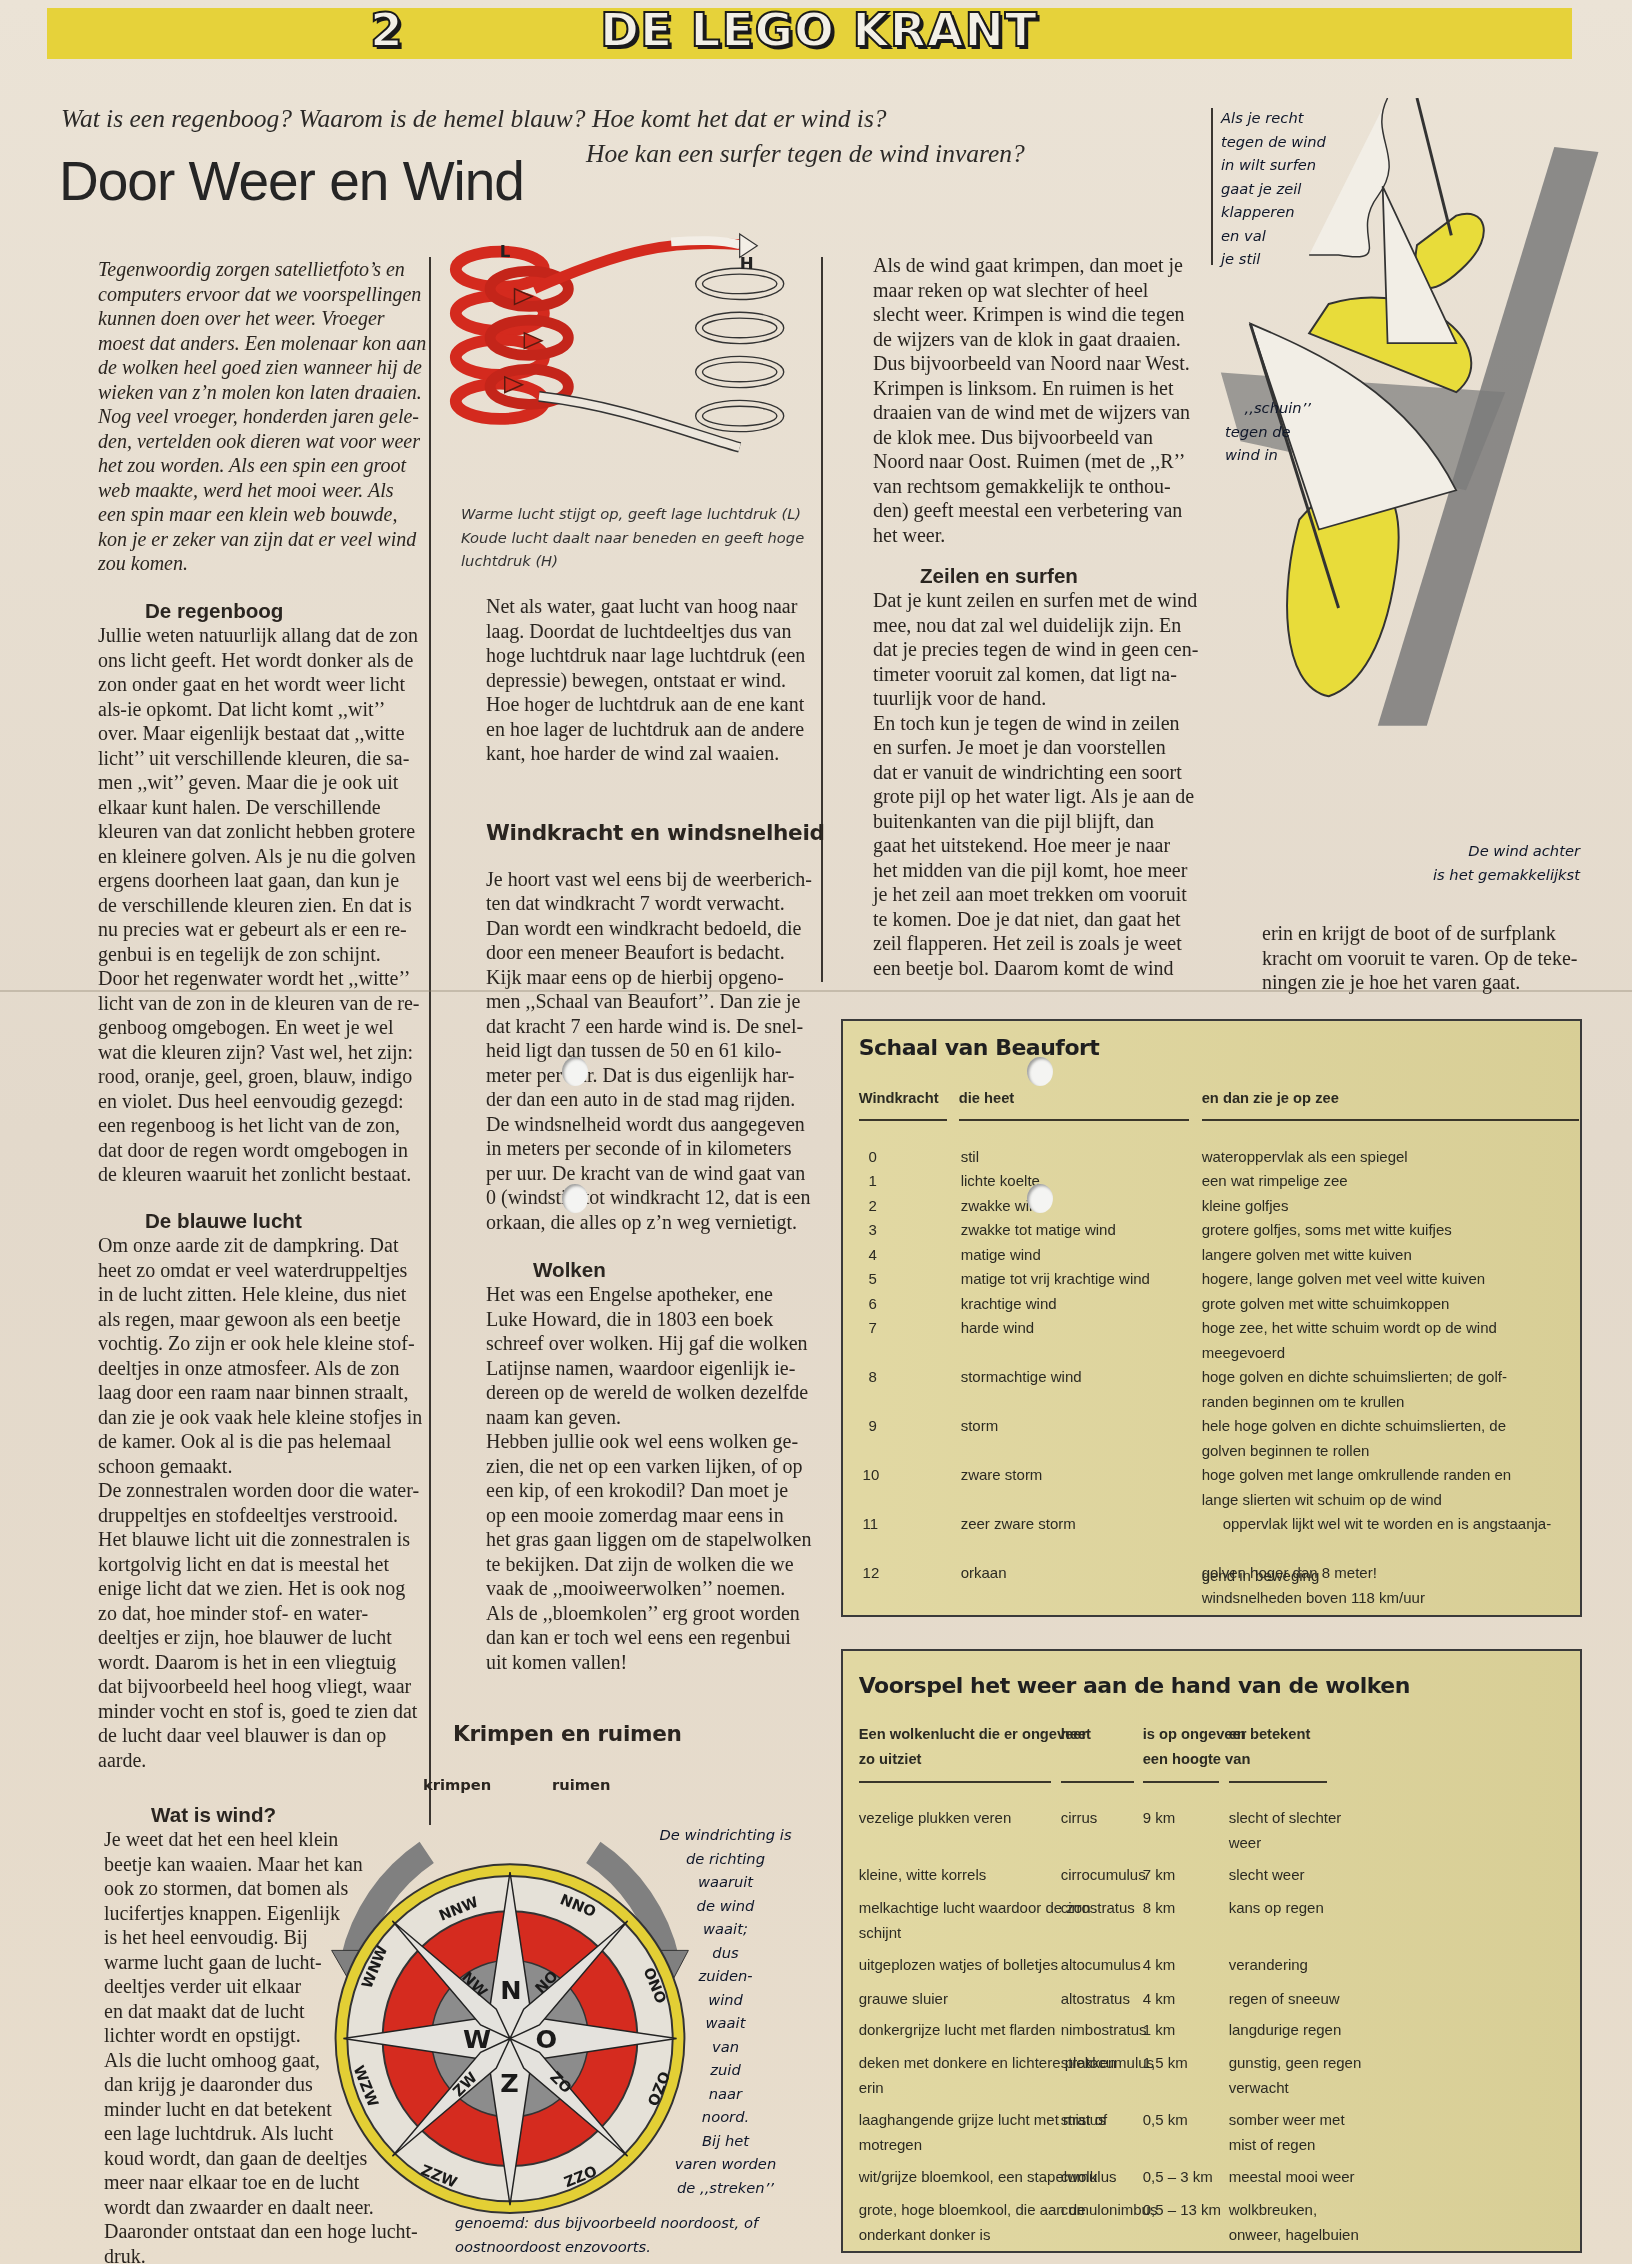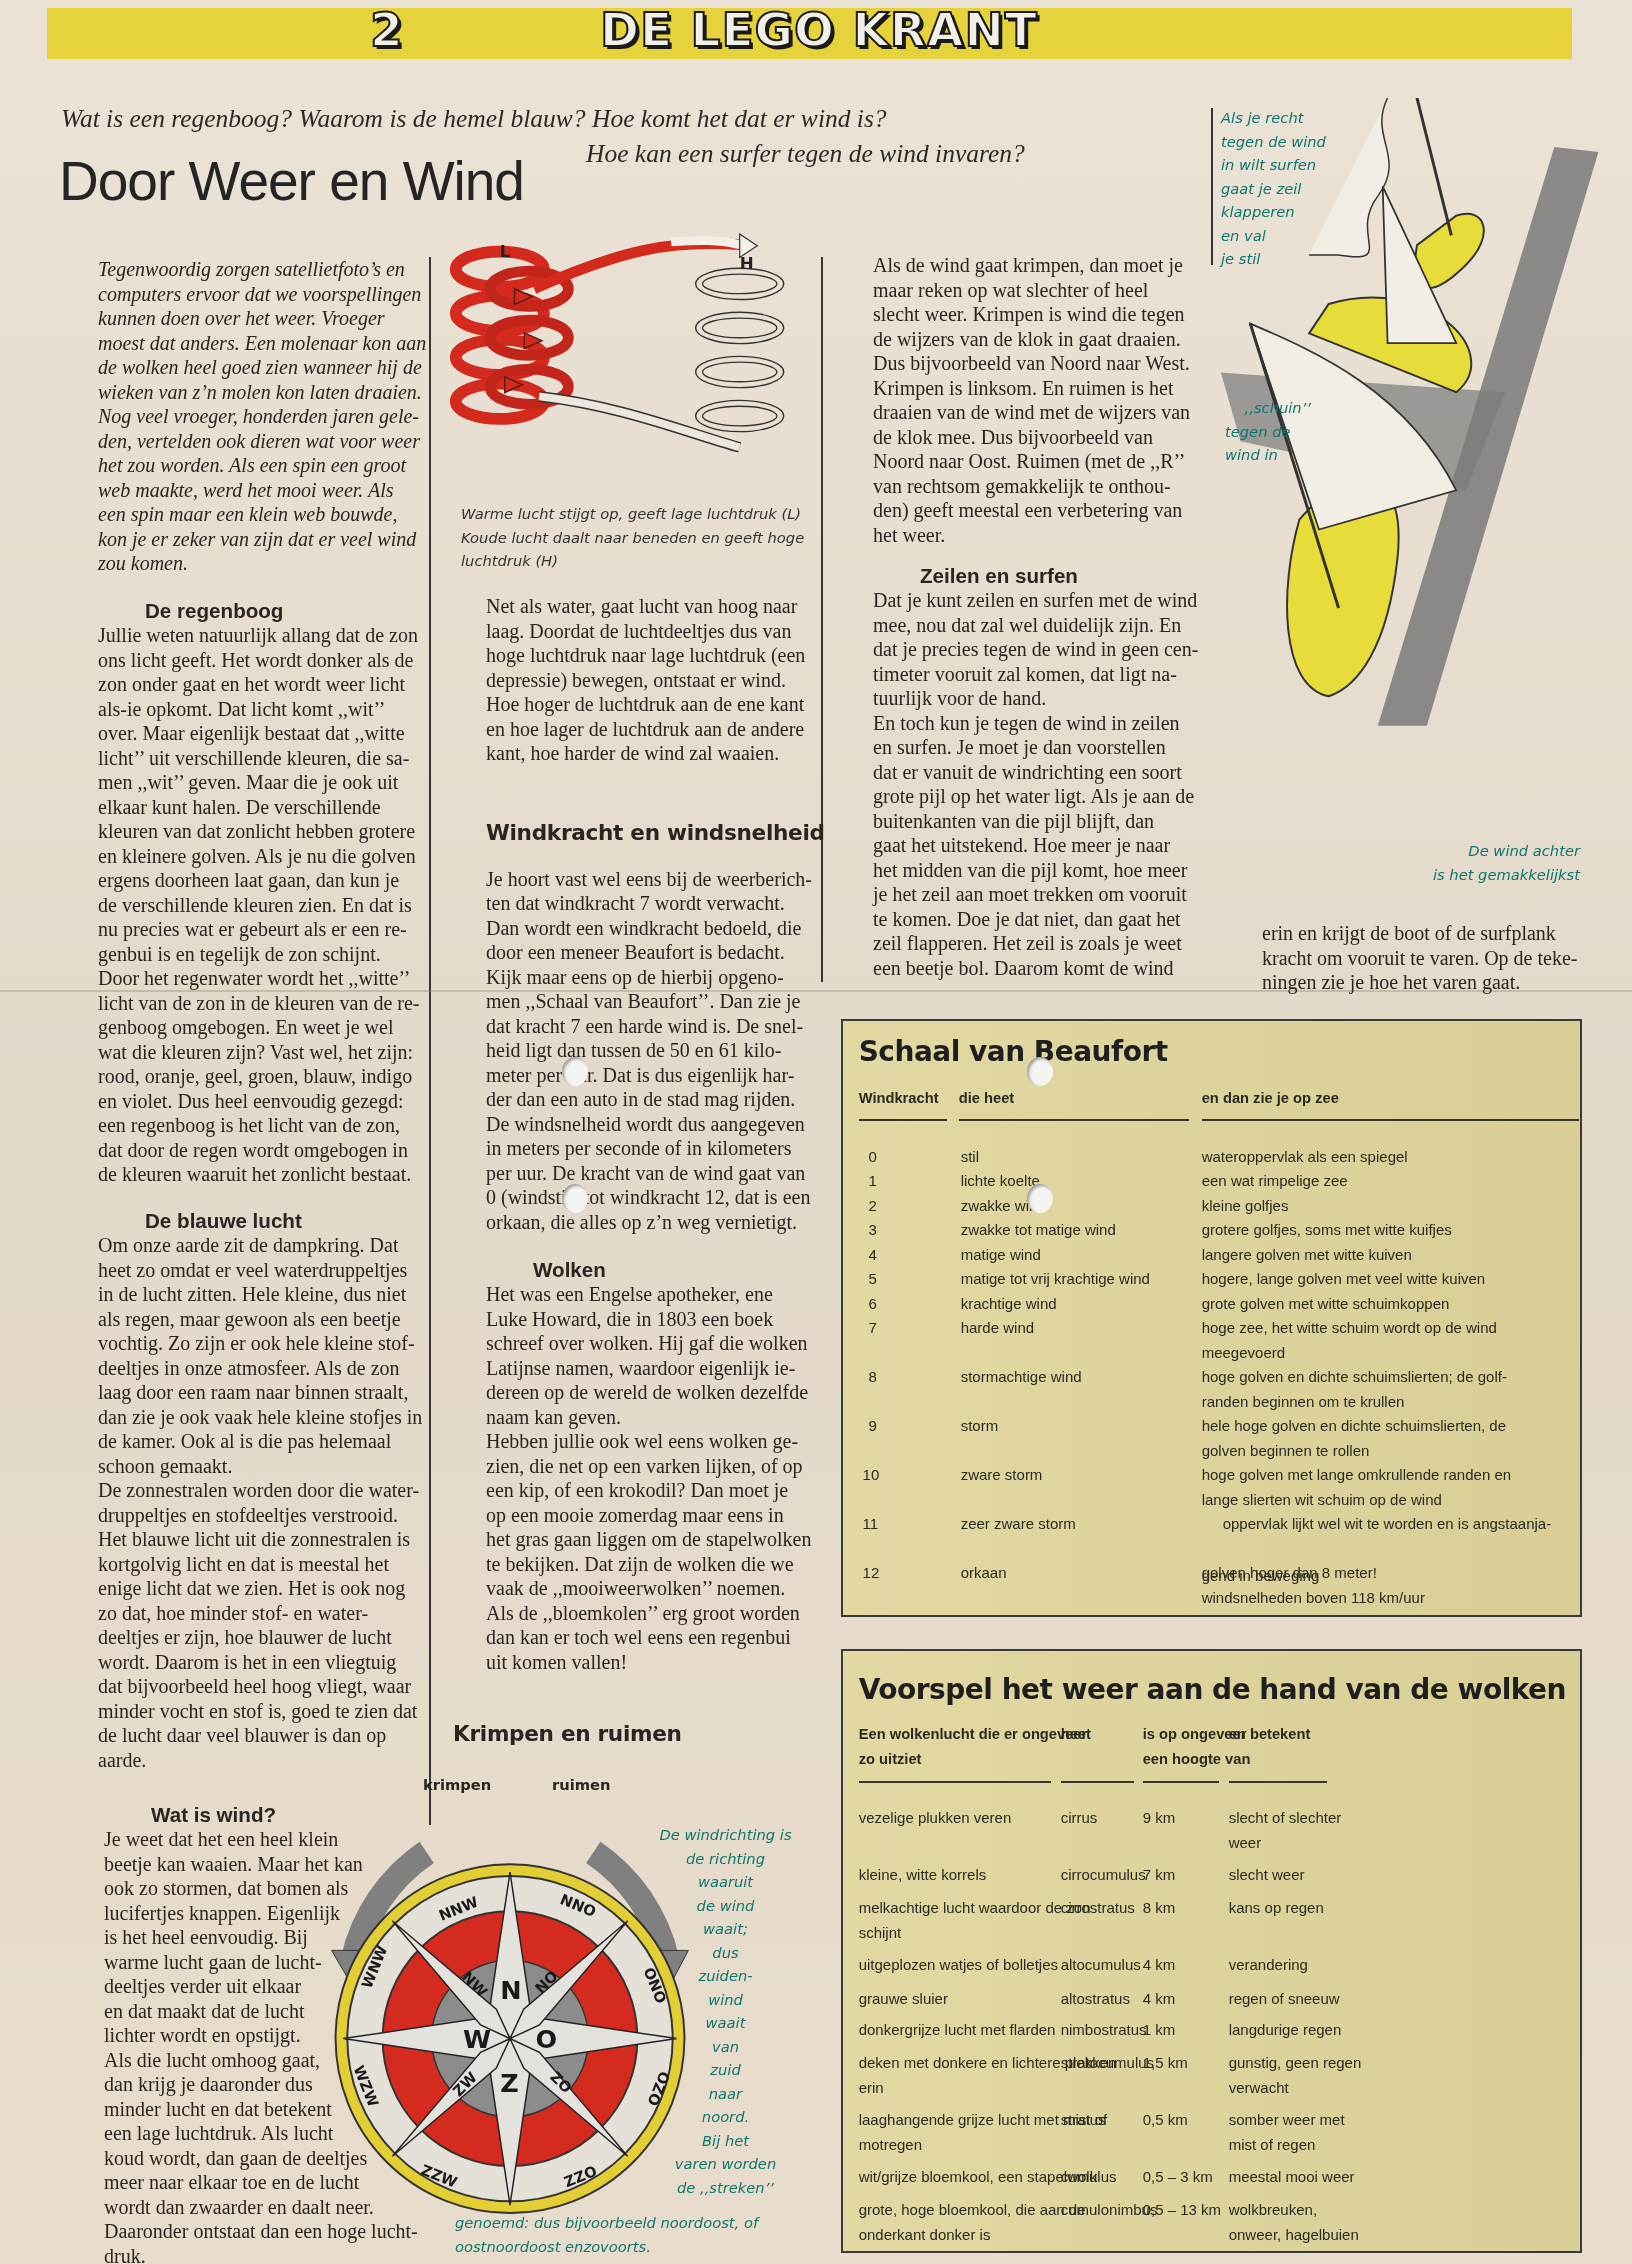--- a/index.html
+++ b/index.html
@@ -37,26 +37,26 @@
   .col { position: absolute; font-size: 20px; line-height: 24.5px; text-align: left; margin-left: 37px; }
   .col p { margin: 0; }
   .intro { font-style: italic; }
   .subhead {
     font-family: "Liberation Sans", sans-serif; font-weight: bold; font-size: 20.6px;
     line-height: 25.5px; margin-top: 13.7px; padding-left: 47px;
   }
   .subhead.big { font-family: "DejaVu Sans", sans-serif; font-size: 21.6px; padding-left: 0; letter-spacing: -0.3px; }
   .vrule { position: absolute; width: 2px; background: #3a3530; }
   .caption { font-family: "DejaVu Sans", sans-serif; font-style: italic; font-size: 14.7px; line-height: 23.5px; color: #333; }
-  .side-cap { font-family: "DejaVu Sans", sans-serif; font-style: italic; font-size: 14.7px; line-height: 23.5px; color: #0f766e; }
+  .side-cap { font-family: "DejaVu Sans", sans-serif; font-style: italic; font-size: 14.7px; line-height: 23.5px; color: #0f172a; }
   .box {
     position: absolute; background: #dfd59b; border: 2px solid #3a3a3a;
     background-image: linear-gradient(90deg, rgba(255,255,255,0.08), rgba(0,0,0,0.03));
   }
-  .box-title { font-family: "DejaVu Sans", sans-serif; font-weight: bold; font-size: 28px; color: #1f1f1f; letter-spacing: -0.5px; }
+  .box-title { font-family: "DejaVu Sans", sans-serif; font-weight: bold; font-size: 22px; color: #1f1f1f; letter-spacing: -0.5px; }
   .tbl { position: absolute; font-family: "Liberation Sans", sans-serif; font-size: 15px; line-height: 24.5px; color: #2b2a22; }
   .tbl .hdr { font-weight: bold; font-size: 14.7px; }
   .hr { position: absolute; height: 2px; background: #3a362a; }
   .row { position: absolute; left: 0; width: 100%; }
   .cell { position: absolute; top: 0; }
   .compass-lbl { font-family: "DejaVu Sans", sans-serif; font-weight: bold; font-size: 15px; fill: #1a1a1a; }
   .compass-main { font-family: "DejaVu Sans", sans-serif; font-weight: bold; font-size: 26px; fill: #1a1a1a; }
   .hole { position: absolute; width: 25.5px; height: 29px; border-radius: 50%; background: #f4f4f2; box-shadow: inset 2px 2px 2.9px rgba(0,0,0,0.35); }
   .fold { position: absolute; left: 0; width: 1633px; height: 2px; top: 990px; background: rgba(140,130,110,0.35); }
 </style>

